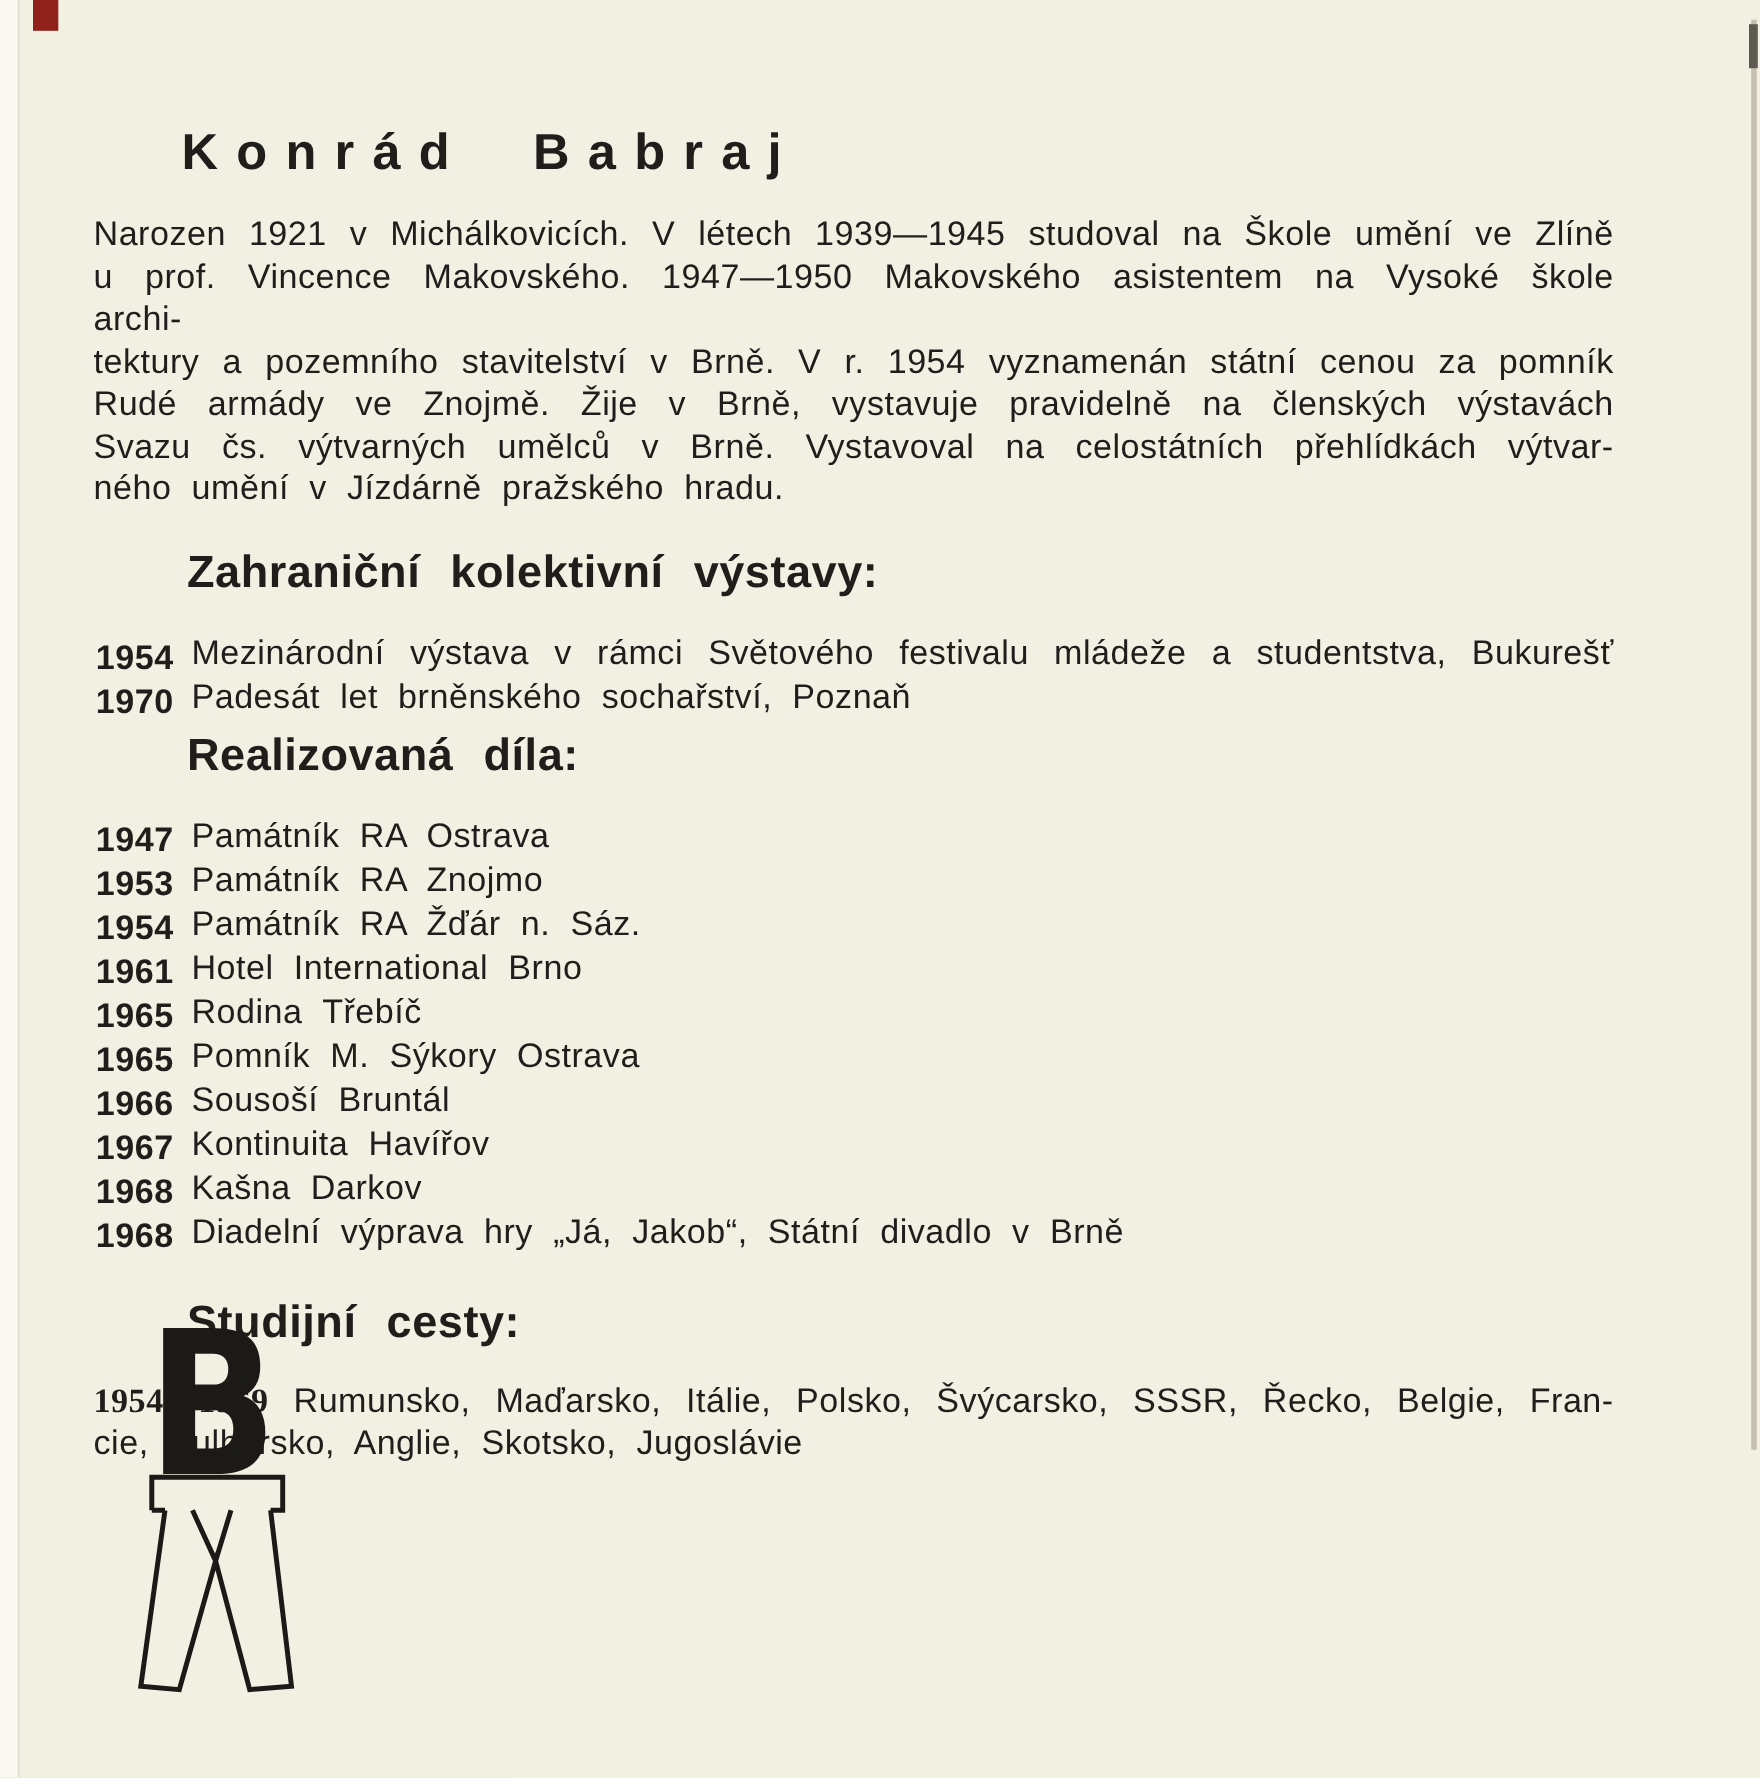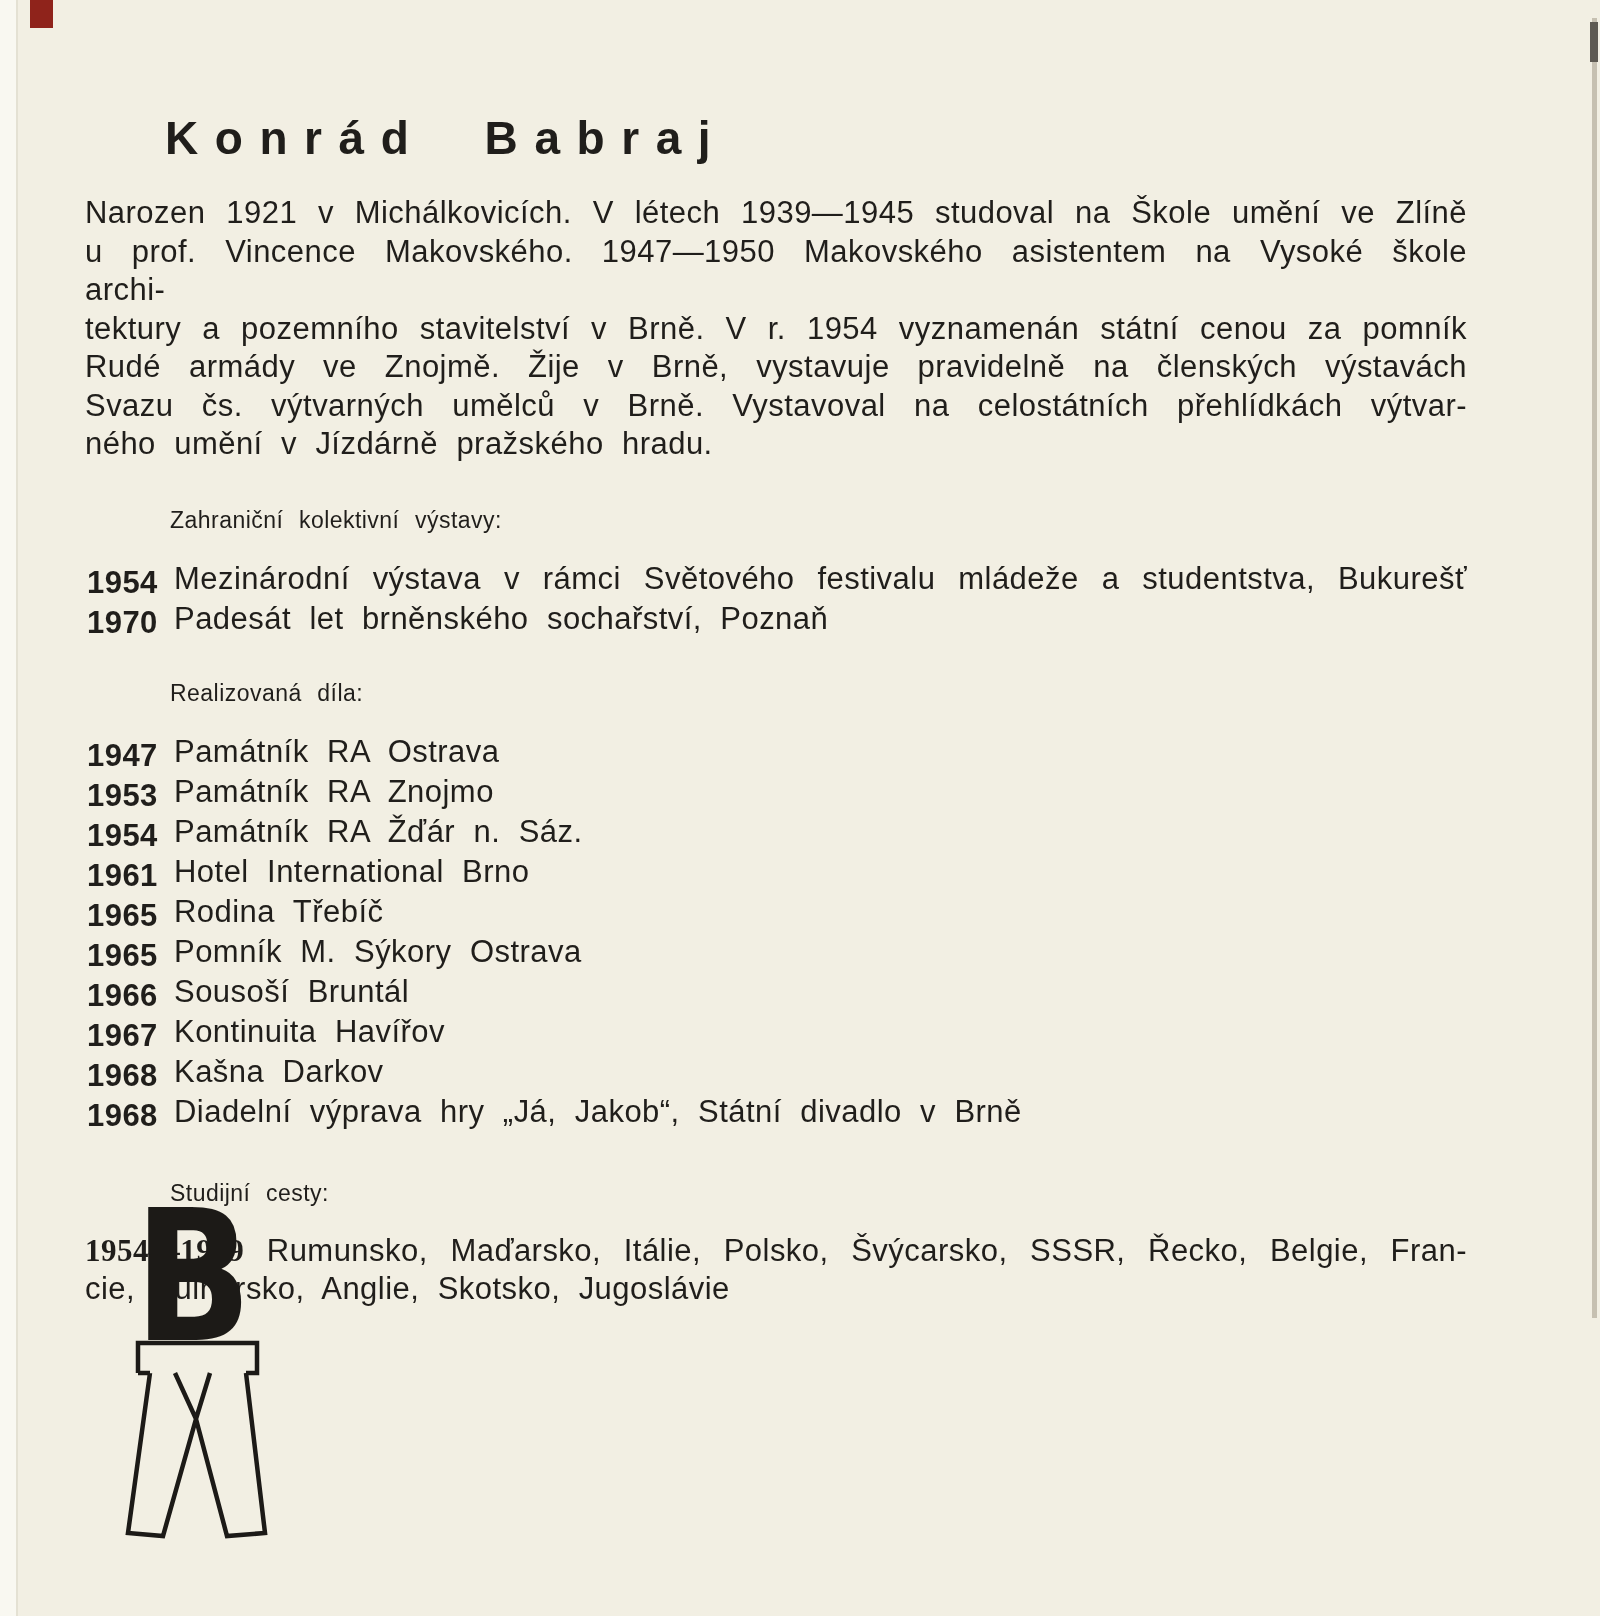--- a/index.html
+++ b/index.html
@@ -52,27 +52,27 @@
   }
   .bio{margin-top:30px;}
   .bline{
     line-height:38.5px;
     text-align:justify;
     text-align-last:justify;
   }
   .bline.last{text-align:left;text-align-last:left;}
   .sec{
     margin-left:85px;
-    font-weight:normal;
-    font-size:23px;
+    font-weight:bold;
+    font-size:41px;
     line-height:40px;
     word-spacing:0.38em;
   }
   .s0{margin-top:36px;}
-  .s1{margin-top:34px;}
+  .s1{margin-top:12px;}
   .s2{margin-top:41px;}
   .row{position:relative;line-height:40px;}
   .yr{
     position:absolute;left:2px;top:4px;
     font-weight:bold;
   }
   .it{margin-left:89px;}
   .it.fill{text-align:justify;text-align-last:justify;}
   .study-line{line-height:38.5px;}
   .study-line.j{text-align:justify;text-align-last:justify;}

